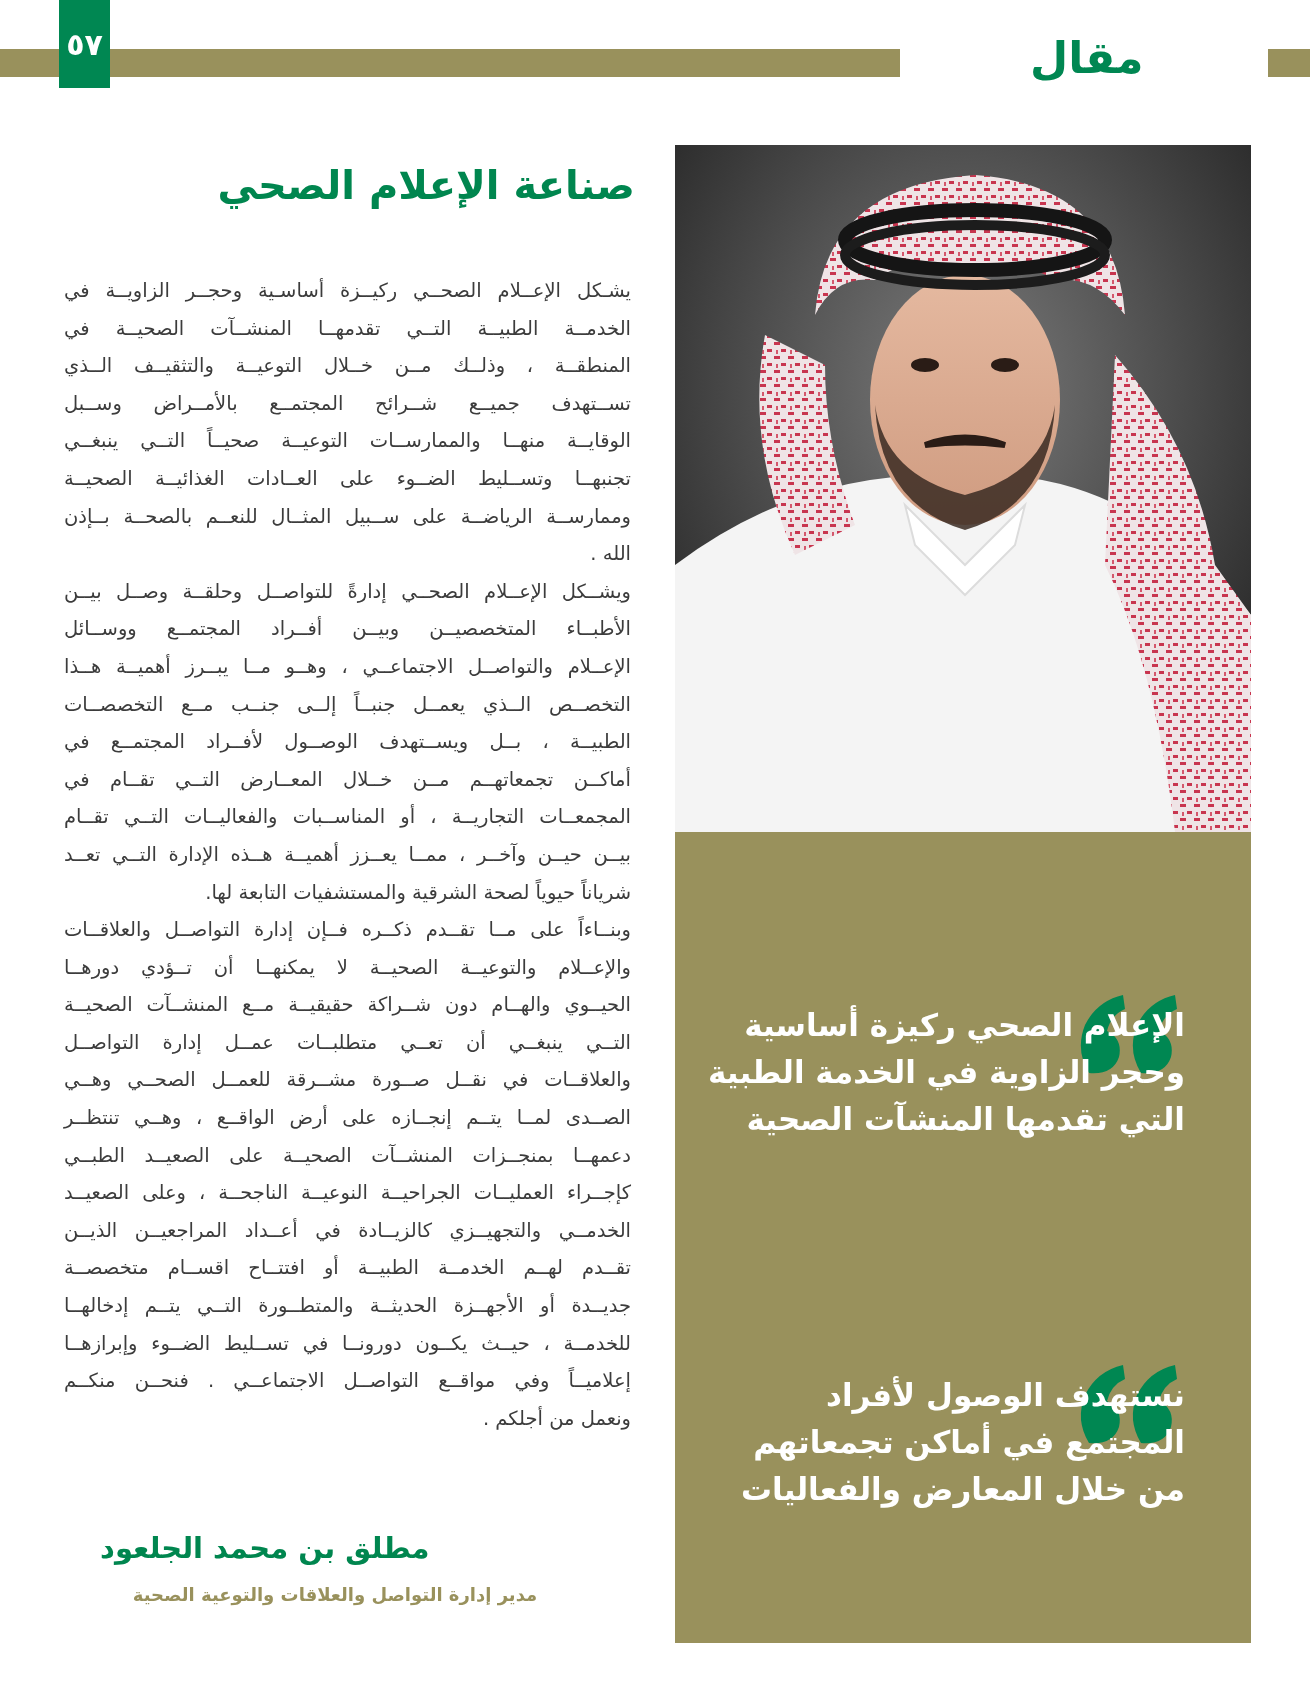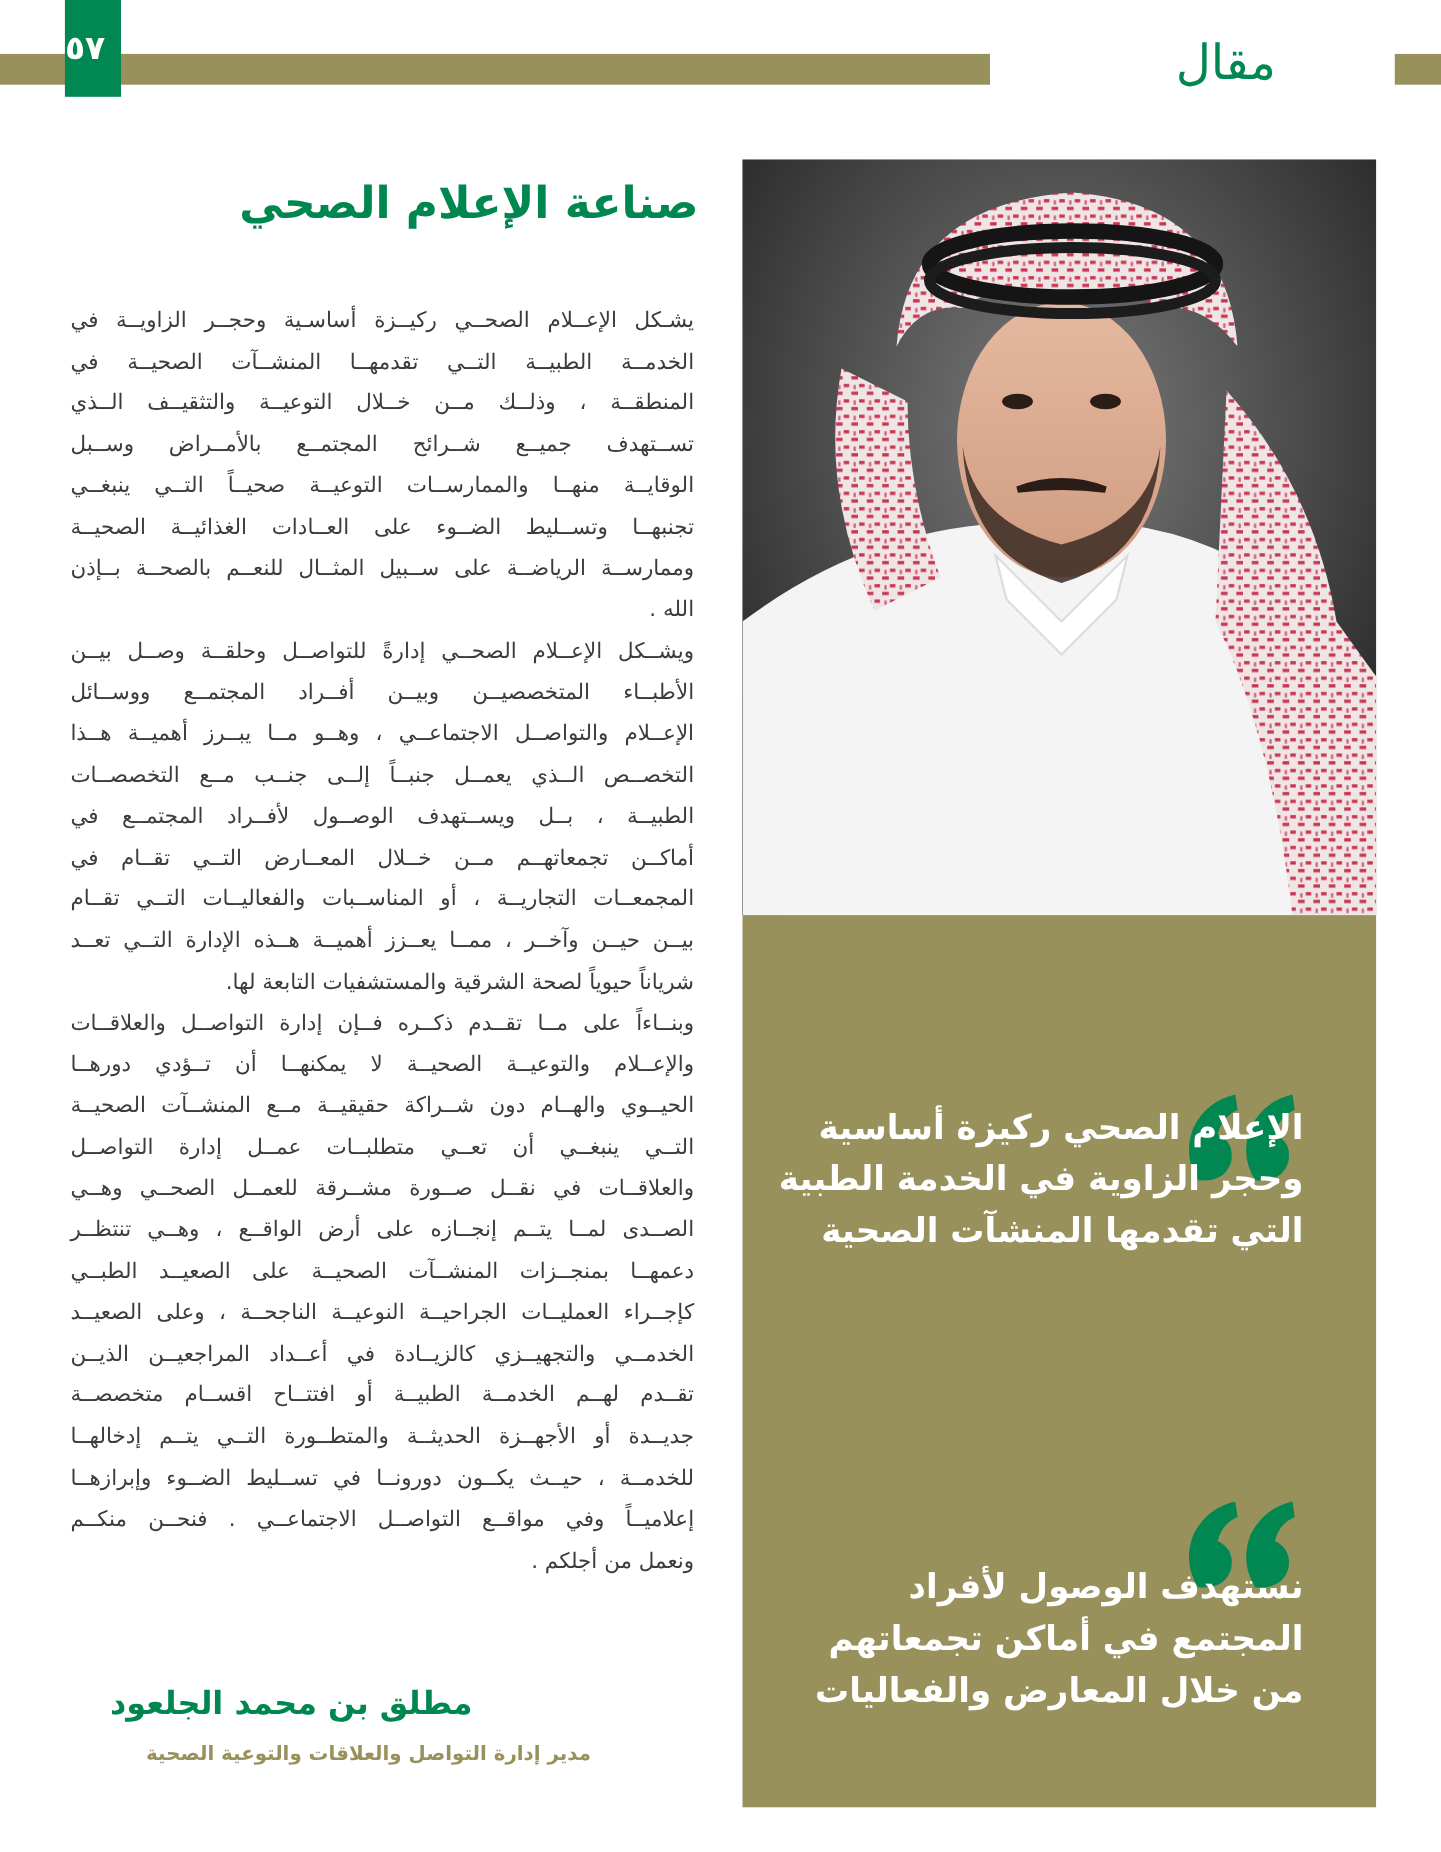--- a/index.html
+++ b/index.html
@@ -25,32 +25,32 @@
       background: #99915c;
     }
     .page-tab {
       position: absolute; left: 59px; top: 0;
       width: 51px; height: 88px;
       background: #008752;
       color: #ffffff;
       font-family: "DejaVu Sans", sans-serif;
       font-weight: bold;
       font-size: 30px;
-      display: flex; align-items: flex-end; 
+      display: flex; align-items: flex-end; justify-content: center;
       padding-bottom: 26px;
       letter-spacing: 2px;
     }
     .section-label {
       position: absolute; left: 1030px; top: 28px;
       width: 130px; height: 60px;
       color: #008752;
-      font-weight: normal;
+      font-weight: bold;
       font-size: 44px;
       direction: rtl;
-      text-align: right;
+      text-align: left;
       line-height: 60px;
     }
 
     
     .title {
       position: absolute; left: 60px; top: 140px;
       width: 575px;
       direction: rtl; 
       color: #00864f;
       font-weight: bold;
@@ -117,21 +117,21 @@
       position: absolute;
       right: 66px;
       width: 500px;
       direction: rtl; text-align: right;
       color: #ffffff;
       font-weight: bold;
       font-size: 31px;
       line-height: 47px;
     }
     .quote.q1 { top: 170px; }
-    .quote.q2 { top: 540px; margin-top: 48px; }
+    .quote.q2 { top: 540px; }
     .quote-mark {
       position: absolute;
       width: 104px; height: 80px;
       z-index: 0;
     }
     .quote-mark.m1 { left: 400px; top: 163px; }
     .quote-mark.m2 { left: 400px; top: 533px; }
     .quote .qline { position: relative; z-index: 1; display: block; white-space: nowrap; }
   </style>
 </head>

